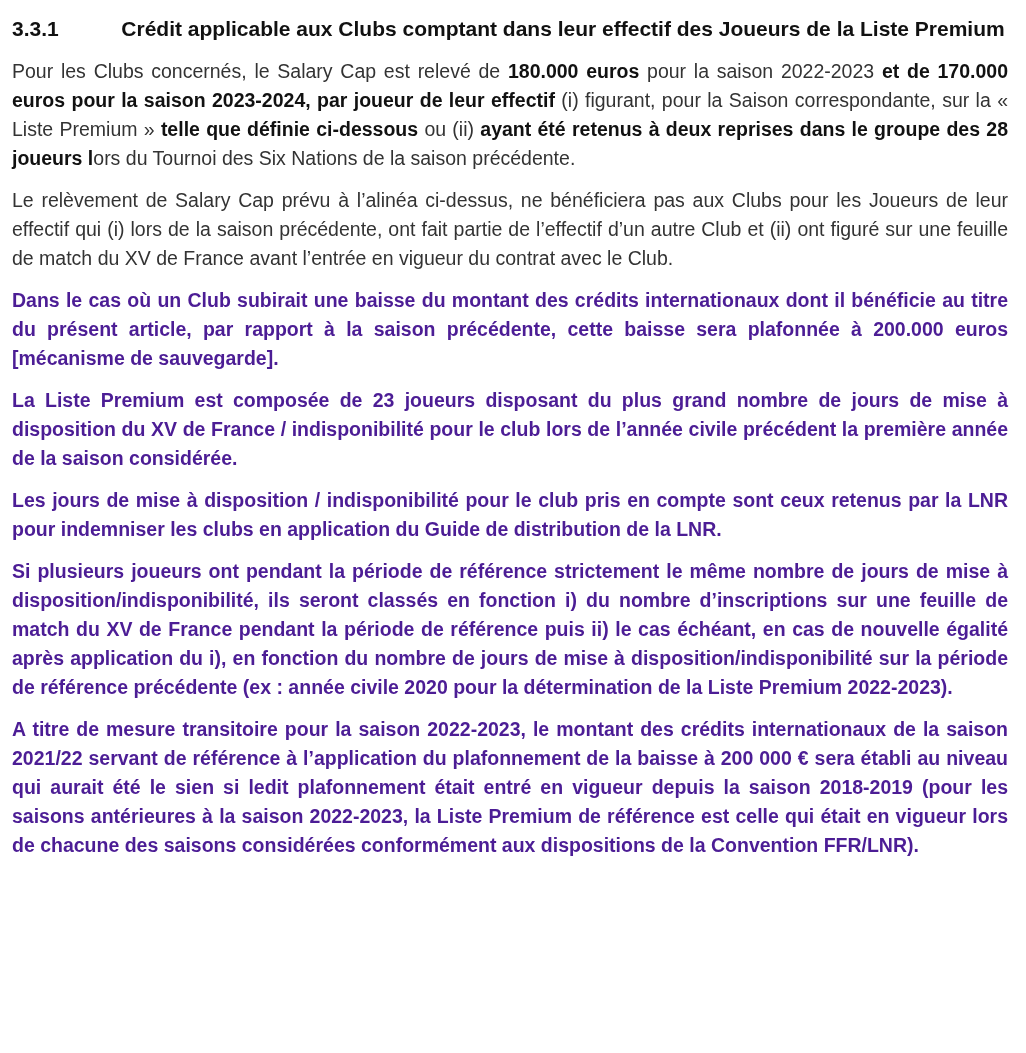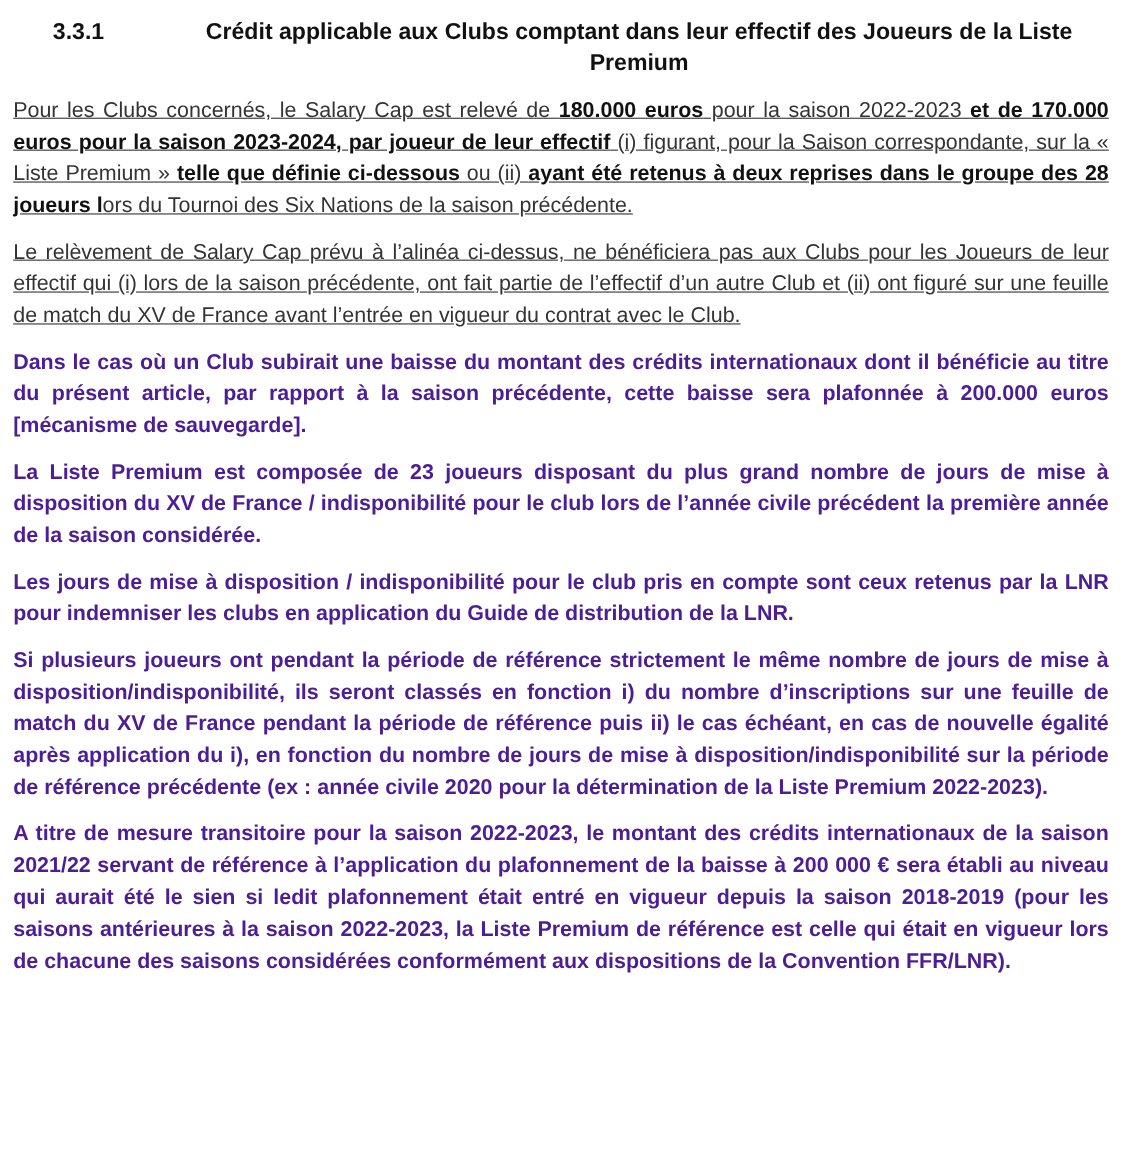--- a/index.html
+++ b/index.html
@@ -1,23 +1,23 @@
 <!DOCTYPE html>
 <html><head>
 <meta charset="utf-8">
 <style>
   html, body { margin: 0; padding: 0; background: #ffffff; }
   body { width: 1026px; height: 1053px; overflow: hidden; font-family: "Liberation Sans", sans-serif; color: #1c1c1c; }
   .page { padding: 14px 18px 0 12px; }
   .heading { display: flex; font-weight: bold; font-size: 21px; line-height: 29px; margin-bottom: 14px; color: #111; }
-  .heading .num { width: 106px; flex: none; margin-left: 36px; }
+  .heading .num { width: 106px; flex: none; }
   .heading .title { flex: 1; text-align: center; }
   p { margin: 0 0 13px 0; font-size: 19.5px; line-height: 29px; text-align: justify; }
   p.bold { font-weight: bold; color: #4c1d95; }
-  .light { color: #333; font-weight: normal; text-decoration: underline; }
+  .light { color: #333; font-weight: normal; }
   b { font-weight: bold; color: #111; }
 </style>
 </head>
 <body>
 
 <div class="page">
   <div class="heading">
     <span class="num">3.3.1</span>
     <span class="title">Crédit applicable aux Clubs comptant dans leur effectif des Joueurs de la Liste Premium</span>
   </div>

